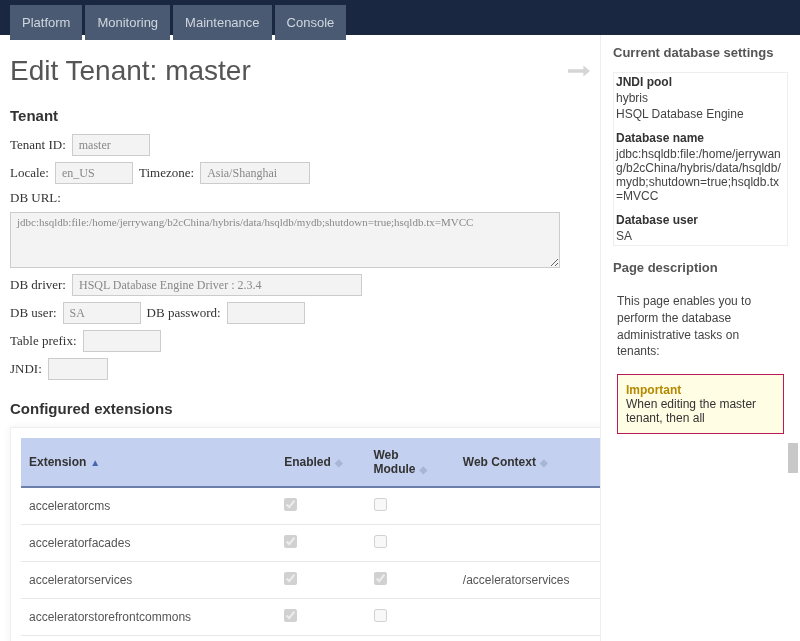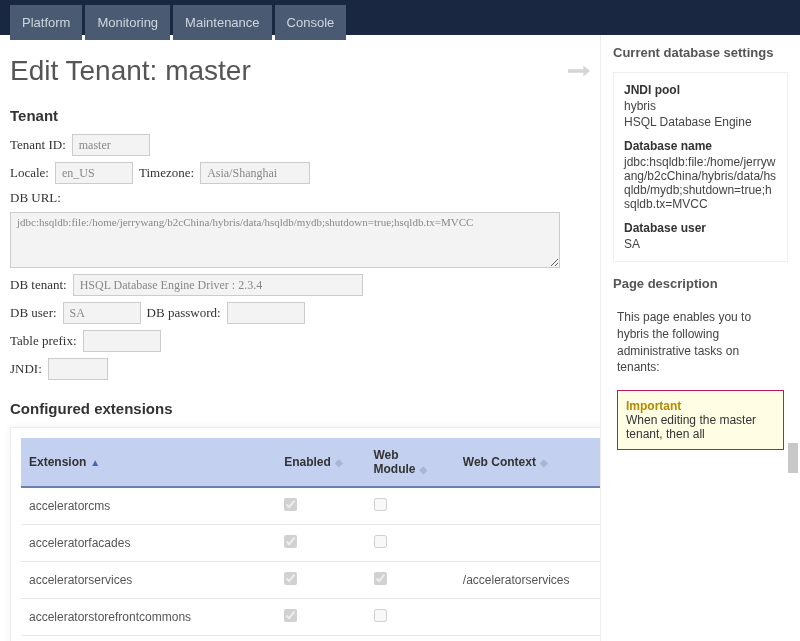--- a/index.html
+++ b/index.html
@@ -104,21 +104,21 @@
       position: relative;
     }
     .panel-title {
       font-weight: bold;
       color: #555;
       margin-bottom: 12px;
       font-size: 13px;
     }
     .panel {
       border: 1px solid #eee;
-      padding: 10px;
+      padding: 2px;
       margin-bottom: 14px;
     }
     .kv-label {
       font-weight: bold;
       color: #333;
       margin-top: 10px;
       font-size: 12px;
     }
     .kv-label:first-child { margin-top: 0; }
     .kv-val {
@@ -236,21 +236,21 @@
       <label>Timezone:</label>
       <input type="text" class="w-md" value="Asia/Shanghai" style="">
     </div>
 
     <div class="row" style="flex-direction:column; align-items:flex-start;">
       <label>DB URL:</label>
       <textarea style="">jdbc:hsqldb:file:/home/jerrywang/b2cChina/hybris/data/hsqldb/mydb;shutdown=true;hsqldb.tx=MVCC</textarea>
     </div>
 
     <div class="row">
-      <label>DB tenant:</label>
+      <label>DB driver:</label>
       <input type="text" class="w-lg" value="HSQL Database Engine Driver : 2.3.4" style="">
     </div>
 
     <div class="row">
       <label>DB user:</label>
       <input type="text" class="w-sm" value="SA" style="">
       <label>DB password:</label>
       <input type="password" class="w-sm" value="" style="">
     </div>
 
@@ -315,21 +315,21 @@
       <div class="kv-val">hybris</div>
       <div class="kv-val">HSQL Database Engine</div>
       <div class="kv-label">Database name</div>
       <div class="kv-val">jdbc:hsqldb:file:/home/jerrywang/b2cChina/hybris/data/hsqldb/mydb;shutdown=true;hsqldb.tx=MVCC</div>
       <div class="kv-label">Database user</div>
       <div class="kv-val">SA</div>
     </div>
 
     <div class="panel-title">Page description</div>
     <div class="panel" style="border:none;padding:6px 4px">
-      <div class="desc-text">This page enables you to hybris the following administrative tasks on tenants:</div>
+      <div class="desc-text">This page enables you to perform the database administrative tasks on tenants:</div>
       <div class="important-box">
         <span class="important-label">Important</span>
         <div>When editing the master tenant, then all</div>
       </div>
     </div>
     <div class="sidebar-scroll-thumb"></div>
   </div>
 </div>
 
 </body></html>

